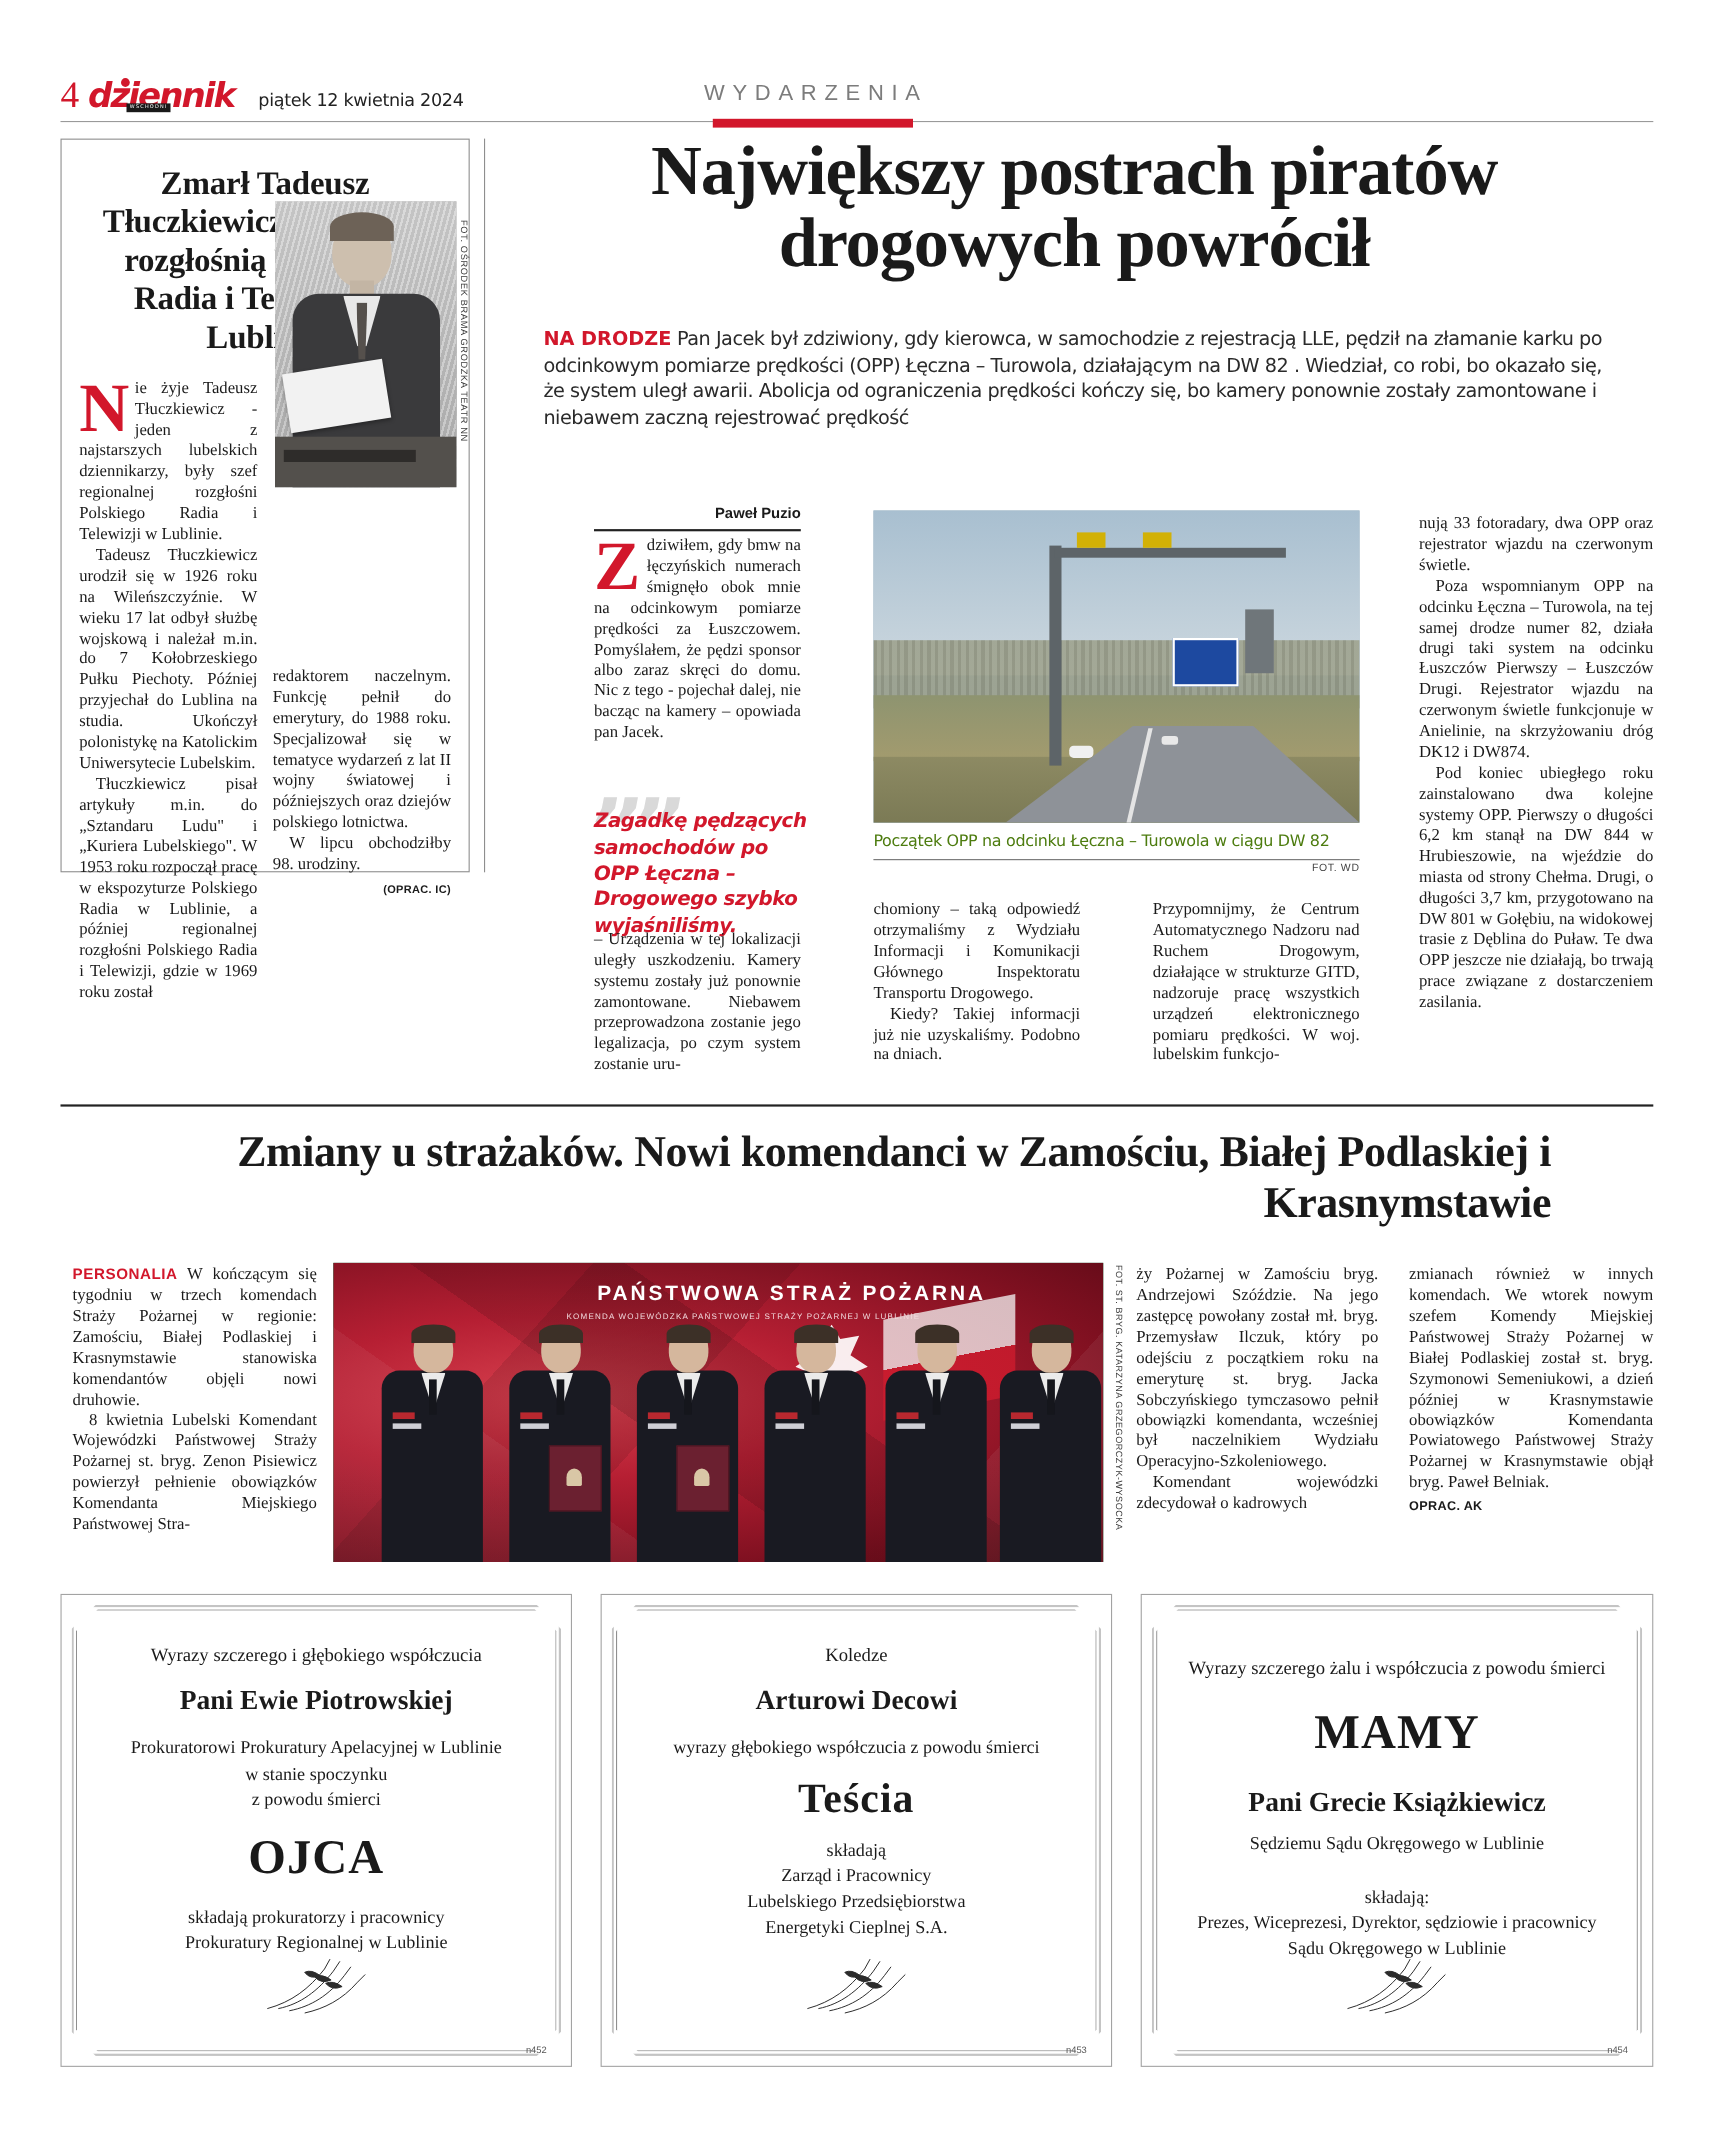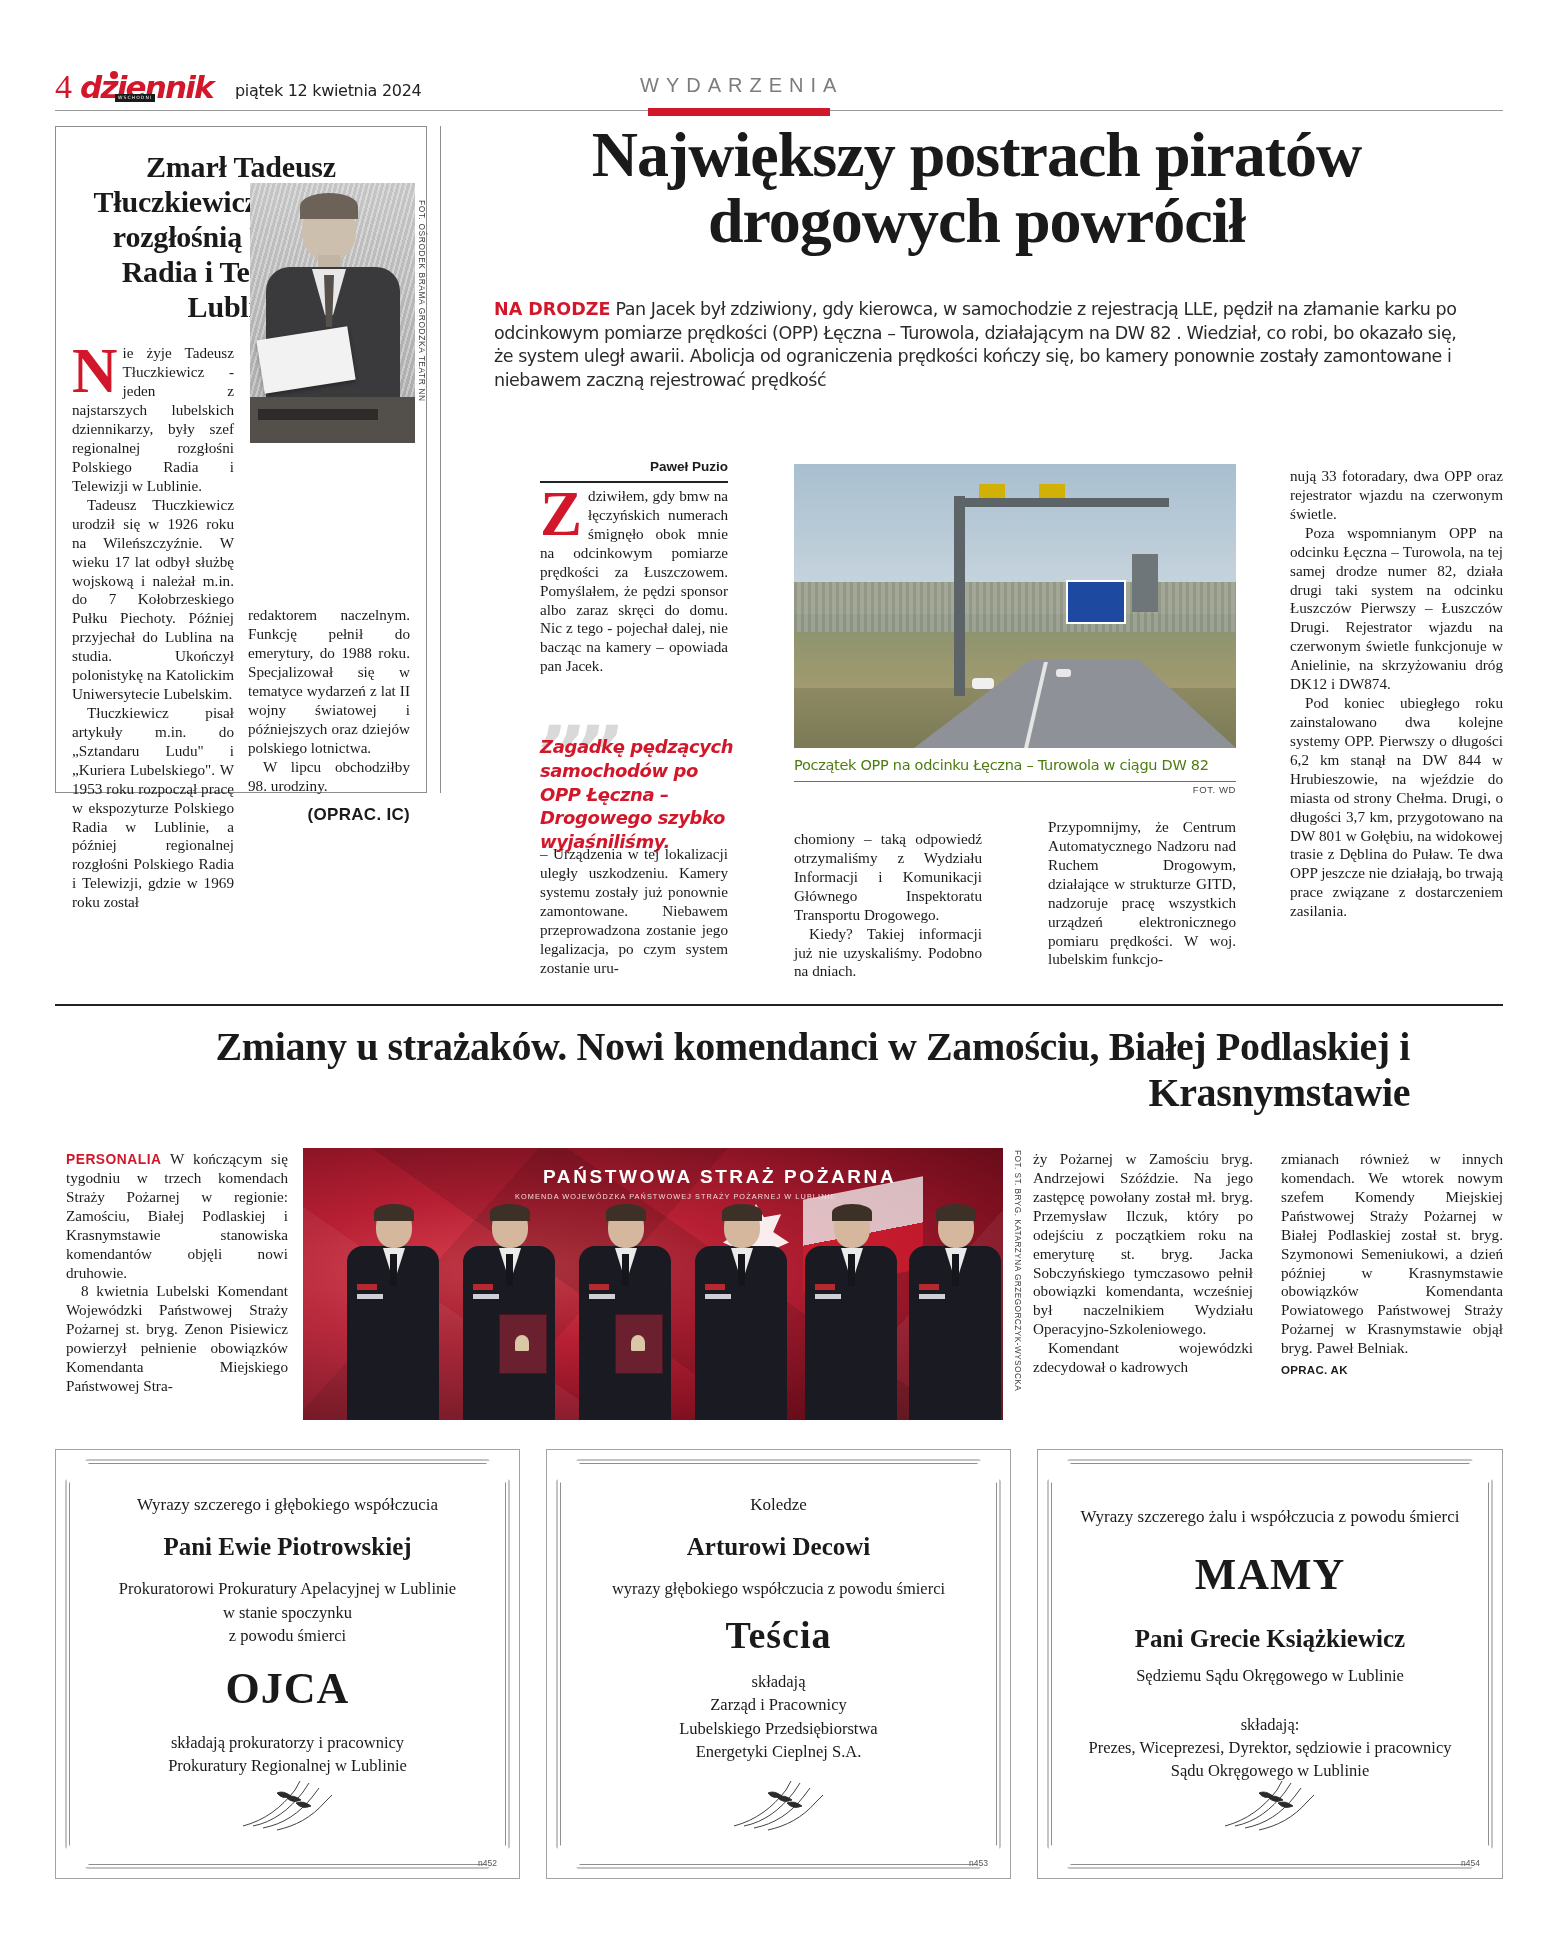--- a/index.html
+++ b/index.html
@@ -29,21 +29,21 @@
   
   .left-box{position:absolute;left:55px;top:126px;width:372px;height:667px;border:1px solid #8e8e8e;box-sizing:border-box;}
   .lb-head{font-family:"Liberation Serif",serif;font-weight:bold;font-size:30px;line-height:1.17;text-align:center;padding:22px 20px 0 20px;letter-spacing:-0.2px;}
   .lb-cols{display:flex;gap:14px;padding:20px 16px 0 16px;}
   .lb-col{width:173px;font-size:15.2px;line-height:1.245;text-align:justify;hyphens:auto;}
   .lb-col p{margin:0;text-indent:15px;}
   .lb-col p.first{text-indent:0;}
   .dropcap{float:left;font-size:63px;line-height:0.78;font-weight:bold;color:#d2172b;margin:3px 5px -2px 0;font-family:"Liberation Serif",serif;}
   .lb-photo{position:absolute;left:250px;top:183px;width:165px;height:260px;background:linear-gradient(160deg,#cfcfcf,#a9a9a9 35%,#6f6f6f 70%,#8a8a8a);overflow:hidden;}
   .lb-photo-credit{position:absolute;left:417px;top:200px;writing-mode:vertical-rl;font-family:"Liberation Sans",sans-serif;font-size:8.4px;letter-spacing:0.6px;color:#3a3a3a;}
-  .lb-sign{text-align:right;font-family:"Liberation Sans",sans-serif;font-weight:bold;font-size:17px;margin-top:8px;letter-spacing:0.3px;}
+  .lb-sign{text-align:right;font-family:"Liberation Sans",sans-serif;font-weight:bold;font-size:10px;margin-top:8px;letter-spacing:0.3px;}
   .pp-wall{position:absolute;inset:0;background:
      repeating-linear-gradient(105deg, rgba(255,255,255,.25) 0 2px, rgba(0,0,0,.05) 2px 5px),
      linear-gradient(180deg,#cfcfcf,#b0b0b0);}
   .pp-head{position:absolute;left:52px;top:14px;width:54px;height:64px;border-radius:50% 50% 45% 45%;background:#cdbfae;}
   .pp-hair{position:absolute;left:50px;top:10px;width:58px;height:26px;border-radius:50% 50% 0 0;background:#6d6257;}
   .pp-neck{position:absolute;left:68px;top:72px;width:22px;height:18px;background:#c3b5a4;}
   .pp-body{position:absolute;left:16px;top:84px;width:134px;height:180px;background:#3a3a3c;border-radius:24px 24px 0 0;}
   .pp-shirt{position:absolute;left:62px;top:86px;width:34px;height:46px;background:#e8e8e8;clip-path:polygon(0 0,100% 0,62% 100%,38% 100%);}
   .pp-tie{position:absolute;left:74px;top:92px;width:10px;height:52px;background:#55504c;clip-path:polygon(0 0,100% 0,80% 100%,20% 100%);}
   .pp-paper{position:absolute;left:10px;top:150px;width:92px;height:54px;background:#f2f2f2;transform:rotate(-9deg);box-shadow:0 2px 4px rgba(0,0,0,.35);}
@@ -59,21 +59,21 @@
   .lead-kicker{color:#d2172b;font-weight:bold;letter-spacing:0px;}
 
   .byline{position:absolute;left:610px;top:459px;width:118px;
     font-family:"Liberation Sans",sans-serif;font-weight:bold;font-size:13.5px;text-align:right;}
   .byline-rule{position:absolute;left:540px;top:481px;width:188px;height:2px;background:#222;}
 
   .mcol{position:absolute;font-size:15.2px;line-height:1.245;text-align:justify;hyphens:auto;}
   .mcol p{margin:0;text-indent:15px;}
   .mcol p.first{text-indent:0;}
   .mcol1{left:540px;top:487px;width:188px;}
-  .mcol2{left:794px;top:818px;width:188px;margin-top:12px;}
+  .mcol2{left:794px;top:818px;width:188px;}
   .mcol3{left:1048px;top:818px;width:188px;}
   .mcol4{left:1290px;top:467px;width:213px;}
   .dropcap-z{float:left;font-size:63px;line-height:0.78;font-weight:bold;color:#d2172b;margin:3px 6px -2px 0;}
 
   
   .pullquote{position:absolute;left:540px;top:735px;width:196px;
     font-family:"DejaVu Sans",sans-serif;font-style:italic;font-weight:bold;font-size:18px;line-height:1.32;color:#d2172b;letter-spacing:-0.4px;}
   .pq-marks{position:absolute;left:536px;top:724px;font-family:"DejaVu Sans",sans-serif;font-size:72px;font-weight:bold;font-style:italic;color:#d9d9d9;line-height:0.8;letter-spacing:-8px;z-index:-1;}
 
   

